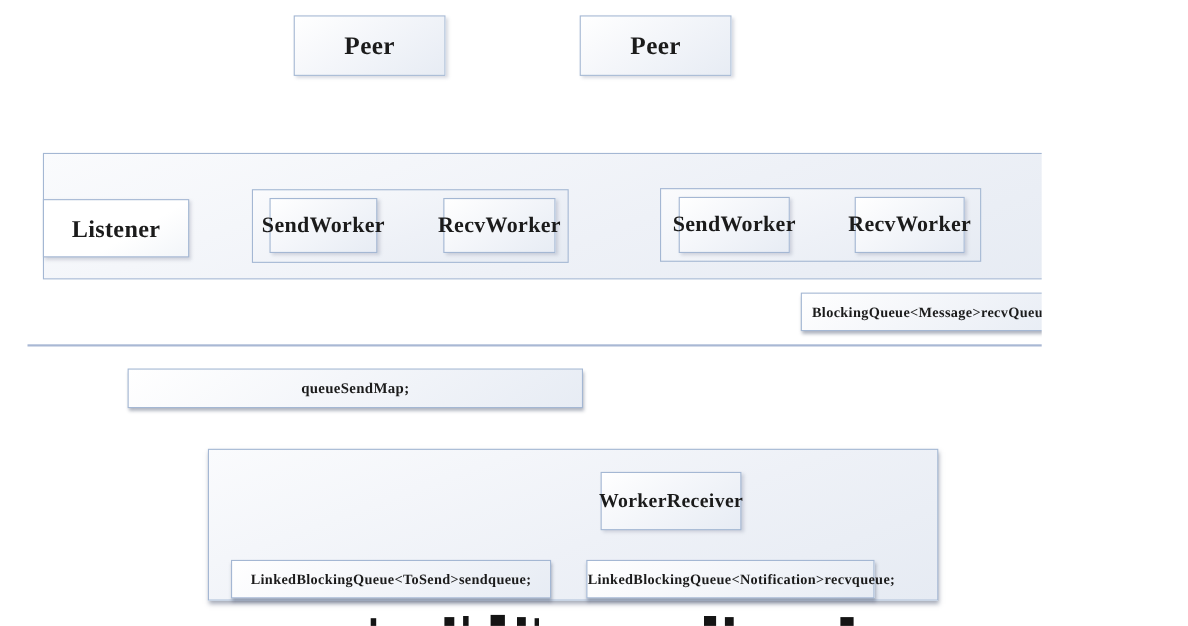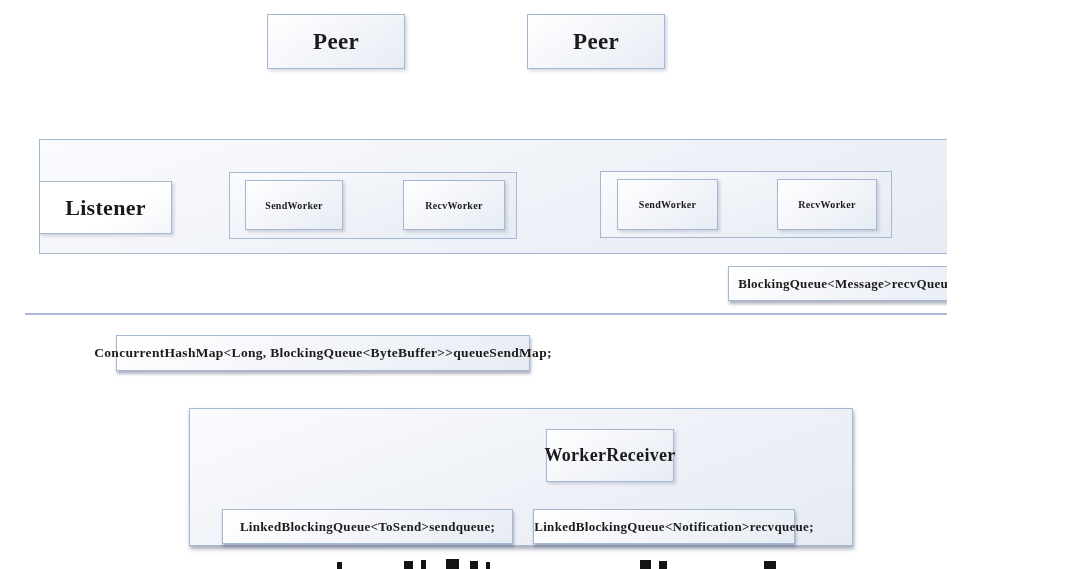--- a/index.html
+++ b/index.html
@@ -26,21 +26,21 @@
   .container-box{
     background:linear-gradient(160deg,#fafbfd 0%,#eef1f7 55%,#e6ebf3 100%);
   }
   .two-line{
     flex-direction:row;
     font-size:13px;line-height:16px;
     white-space:nowrap;
     text-align:center;
     box-shadow:1px 3px 3px rgba(80,90,115,.45);
   }
-  .small-label{font-size:10px;white-space:nowrap;}
+  .small-label{font-size:20px;white-space:nowrap;}
   .big-label{font-size:23px;}
 
   
   .peer1{left:267px;top:14px;width:138px;height:55px;}
   .peer2{left:527px;top:14px;width:138px;height:55px;}
 
   .listener-outer{left:39px;top:139px;width:973px;height:115px;box-shadow:none;}
   .listener-label{left:39px;top:139px;width:133px;height:53px;font-size:22px;background:linear-gradient(150deg,#ffffff 0%,#ffffff 60%,#f2f5f9 100%);margin-top:42px;}
 
   .group1{left:229px;top:172px;width:288px;height:67px;}
@@ -52,21 +52,21 @@
 
   .recvqueue-msg{left:728px;top:266px;width:241px;height:35px;}
 
   .hrule{position:absolute;left:25px;top:313px;width:989px;height:2px;background:#a9b8d4;}
 
   .map-box{left:116px;top:335px;width:414px;height:36px;font-size:13.5px;}
 
   .big-box{left:189px;top:408px;width:664px;height:138px;box-shadow:1px 3px 4px rgba(80,90,115,.5);}
   .worker-sender{left:321px;top:429px;width:121px;height:53px;font-size:15px;}
   .worker-receiver{left:546px;top:429px;width:128px;height:53px;font-size:18px;}
-  .sendqueue-box{left:222px;top:509px;width:291px;height:35px;}
+  .sendqueue-box{left:210px;top:509px;width:291px;height:35px;}
   .recvqueue-box{left:533px;top:509px;width:262px;height:35px;padding-left:20px;}
 
   .cursor{position:absolute;left:1014px;top:527px;width:2px;height:22px;background:#111;}
 
   
   .frag{position:absolute;background:#141414;}
   .f1{left:337px;top:562px;width:5px;height:7px;}
   .f2{left:404px;top:561px;width:9px;height:8px;}
   .f3{left:421px;top:560px;width:5px;height:9px;}
   .f4{left:446px;top:559px;width:13px;height:10px;}
@@ -111,21 +111,20 @@
   </div>
 
   <div class="box two-line recvqueue-msg">
     <span>BlockingQueue&lt;Message&gt;</span>
     <span>recvQueue;</span>
   </div>
 
   <div class="hrule"></div>
 
   <div class="box two-line map-box">
-    <span>ConcurrentHashMap&lt;Long, BlockingQueue&lt;ByteBuffer&gt;&gt;</span>
     <span>queueSendMap;</span>
   </div>
 
   <div class="box container-box big-box"></div>
 
   <div class="box worker-receiver">
     <span>WorkerReceiver</span>
   </div>
 
   <div class="box two-line sendqueue-box">

